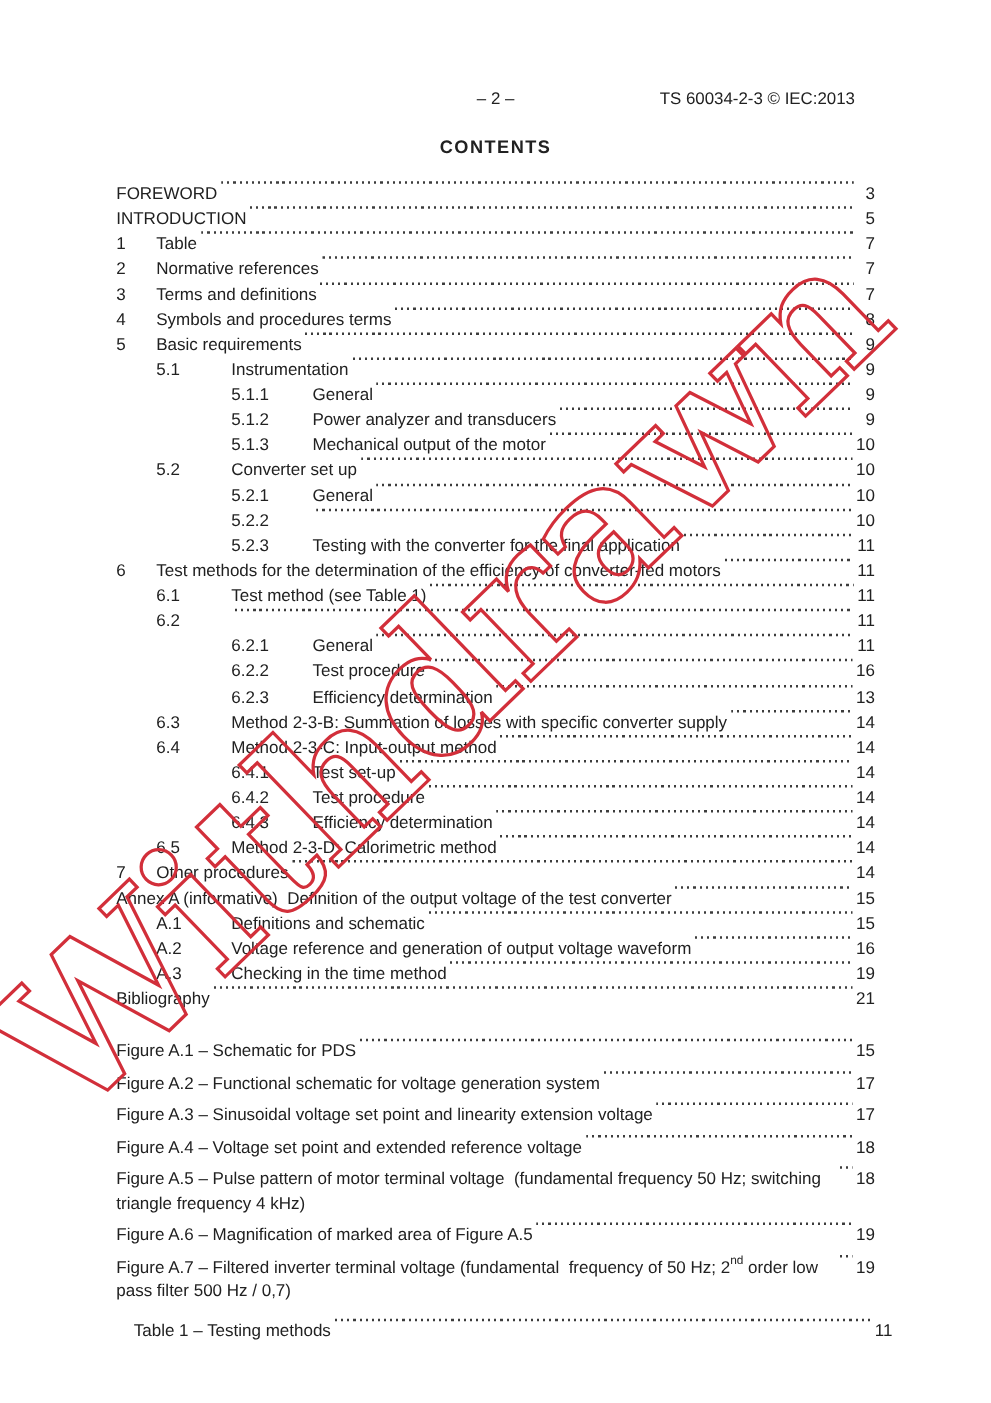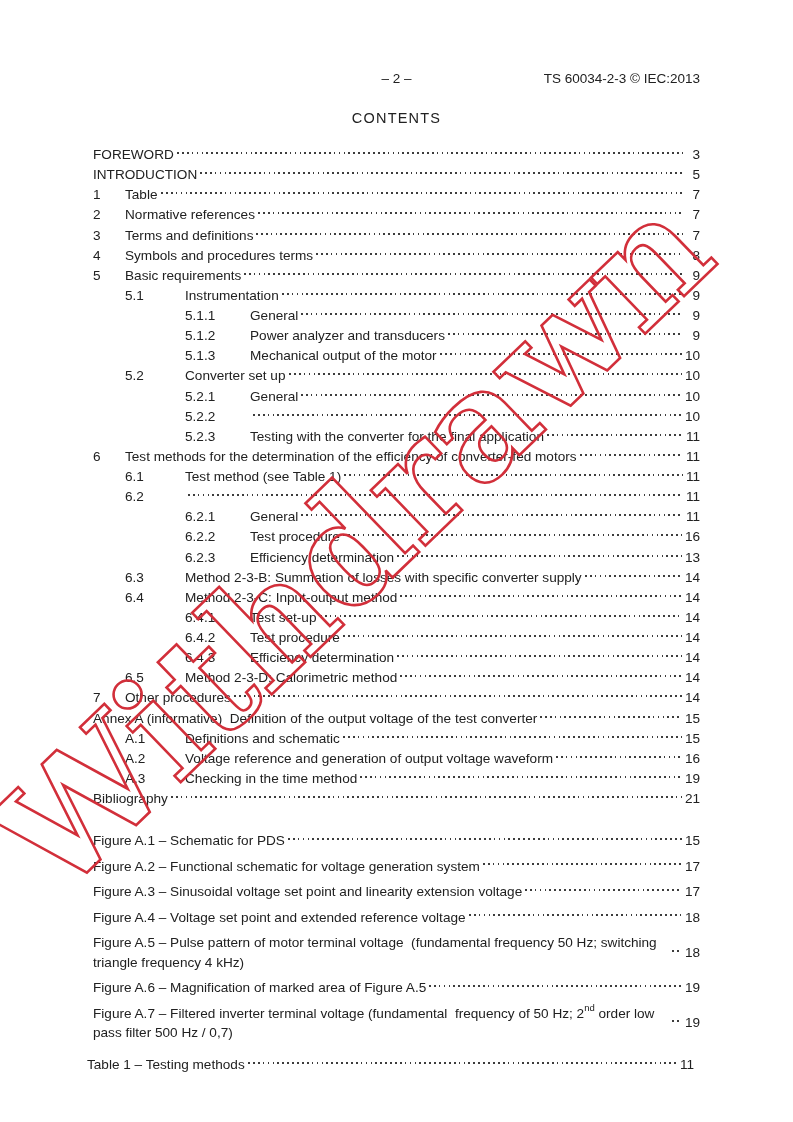--- a/index.html
+++ b/index.html
@@ -9,31 +9,31 @@
     background:#ffffff;
     font-family:"Liberation Sans","DejaVu Sans",sans-serif;
     color:#212121;
     overflow:hidden;
   }
   .header{
     position:absolute;top:71px;left:93px;width:607px;height:17px;
     font-size:13.5px;
   }
   .pagenum{display:block;text-align:center;}
-  .docref{position:absolute;right:0;top:0;}
+  .docref{position:absolute;right:16px;top:0;}
   .contents-title{
     position:absolute;top:110px;left:0;width:100%;
-    text-align:center;font-size:14.5px;font-weight:400;
+    text-align:center;font-size:14.5px;font-weight:700;
     letter-spacing:1.2px;margin:0;
   }
   .toc{position:absolute;top:145px;left:93px;width:607px;}
   .figures{position:absolute;top:831px;left:93px;width:607px;}
-  .tables{position:absolute;top:1055px;left:87px;width:607px;}
+  .tables{position:absolute;top:1055px;left:107px;width:607px;}
   .row{
-    display:flex;align-items:center;
+    display:flex;align-items:flex-start;
     font-size:13.6px;line-height:20.12px;
   }
   .figures .row,.tables .row{line-height:19.5px;margin-bottom:6px;}
   .num{flex:none;}
   .lvl1 .num{width:32px;}
   .lvl2{padding-left:32px;}
   .lvl2 .num{width:60px;}
   .lvl3{padding-left:92px;}
   .lvl3 .num{width:65px;}
   .label{flex:0 1 auto;}

